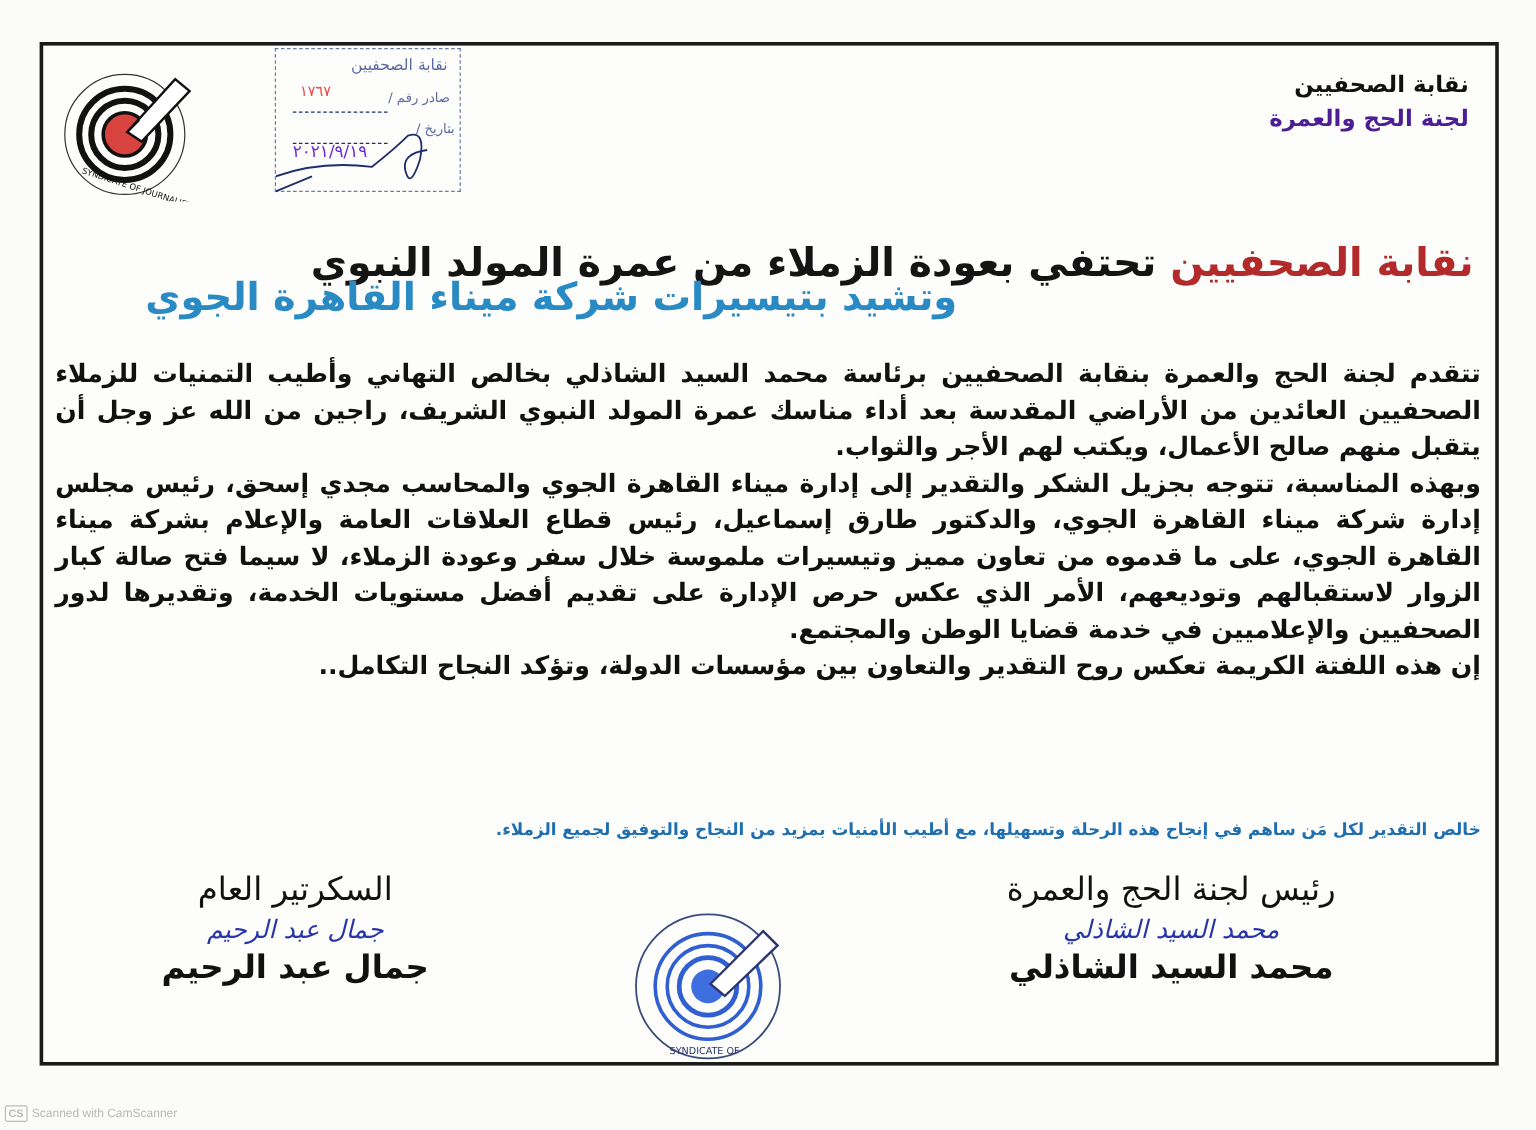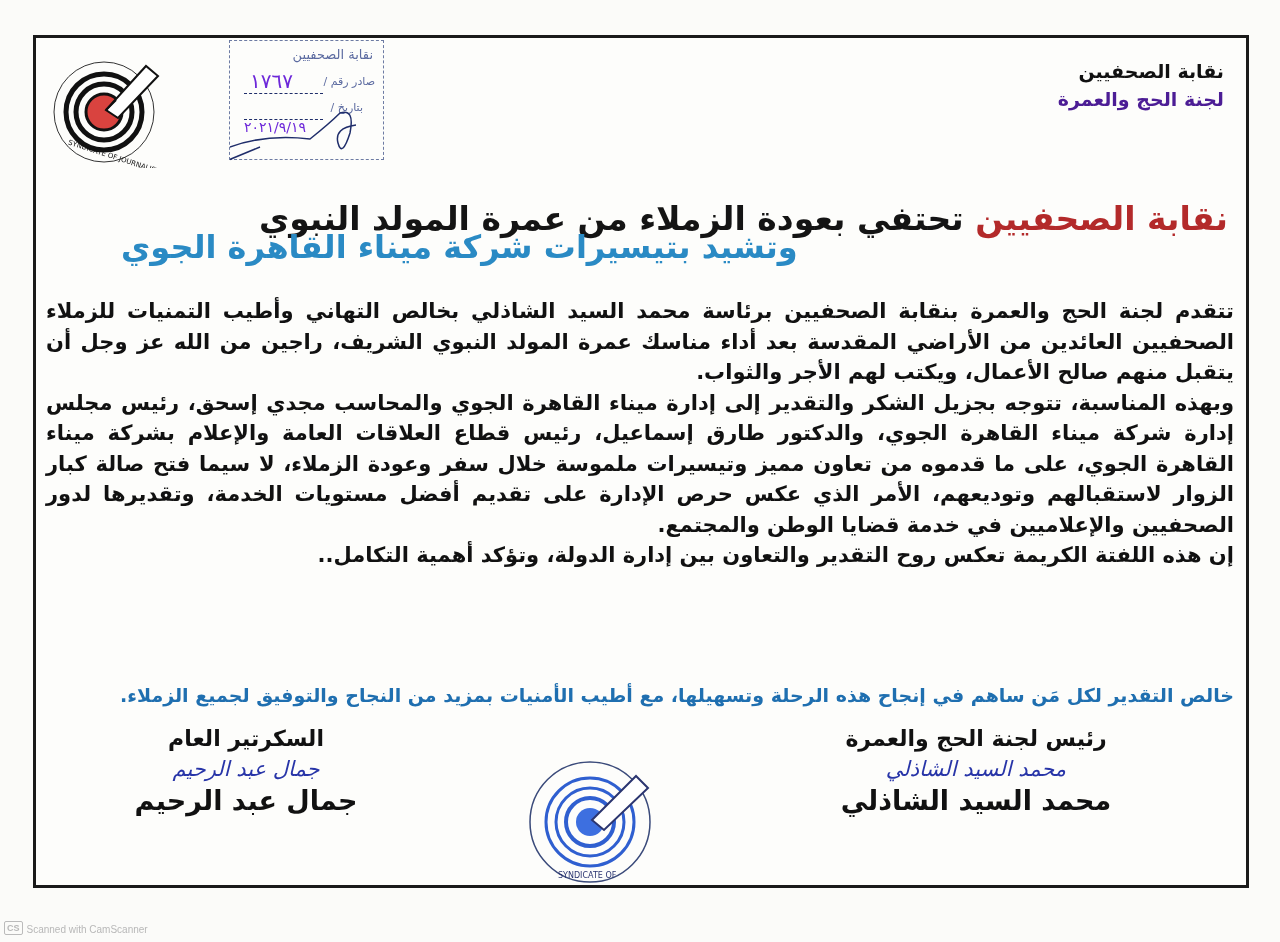--- a/index.html
+++ b/index.html
@@ -26,22 +26,22 @@
   .logo-top {
     position: absolute; left: 10px; top: 10px; width: 120px; height: 120px;
   }
   .stamp-box {
     position: absolute; left: 193px; top: 2px; width: 155px; height: 120px;
     border: 1.5px dashed #6d7ba3; box-sizing: border-box;
     color: #5b6aa0; direction: rtl; font-size: 11px;
   }
   .stamp-box .stamp-title { position: absolute; right: 10px; top: 6px; font-size: 13px; }
   .stamp-box .stamp-no-label { position: absolute; right: 8px; top: 34px; }
-  .stamp-box .stamp-no { position: absolute; left: 20px; top: 28px; font-size: 20px; color: #6d28d9; font-family: "DejaVu Serif", serif; }
-  .stamp-box .stamp-date-label { position: absolute; right: 20px; top: 60px; margin-left: 26px; }
+  .stamp-box .stamp-no { position: absolute; left: 20px; top: 28px; font-size: 12px; color: #ef4444; font-family: "DejaVu Serif", serif; }
+  .stamp-box .stamp-date-label { position: absolute; right: 4px; top: 60px; margin-left: 26px; }
   .stamp-box .stamp-date { position: absolute; left: 14px; top: 54px; font-size: 14px; color: #6d28d9; direction: ltr; margin-top: 24px; }
   .stamp-line { position: absolute; left: 14px; right: 60px; border-bottom: 1px dashed #1f2d6a; }
   .stamp-sig { position: absolute; left: 0; top: 62px; width: 160px; height: 80px; }
 
   .title-line1 {
     position: absolute; right: 18px; top: 128px; direction: rtl;
     font-size: 33px; font-weight: bold; color: #141414; white-space: nowrap;
     letter-spacing: -0.5px;
     margin-top: 33px;
   }
@@ -54,34 +54,34 @@
   .body-text {
     position: absolute; left: 10px; right: 12px; top: 258px;
     direction: rtl; text-align: justify; text-align-last: right;
     font-size: 21px; font-weight: bold; color: #111;
     line-height: 30.5px;
   }
   .body-text p { margin: 0; }
   .closing-line {
     position: absolute; left: 10px; right: 12px; top: 646px;
     direction: rtl; text-align: right;
-    font-size: 19px; font-weight: bold; color: #1f6fb0; white-space: nowrap;
+    font-size: 14px; font-weight: bold; color: #1f6fb0; white-space: nowrap;
     letter-spacing: -0.4px;
   }
   .sig-block { position: absolute; text-align: center; direction: rtl; }
-  .sig-block .sig-role { font-size: 22px; font-weight: bold; color: #111; }
+  .sig-block .sig-role { font-size: 27px; font-weight: normal; color: #111; }
   .sig-block .sig-handwriting { font-family: "DejaVu Serif", serif; font-style: italic; font-size: 21px; color: #2835a8; margin: 6px 0 4px; }
   .sig-block .sig-name { font-size: 27px; font-weight: bold; color: #111; }
   .sig-right { right: 100px; top: 688px; width: 340px; }
   .sig-left { left: 80px; top: 688px; width: 260px; }
   .seal-bottom { position: absolute; left: 482px; top: 712px; width: 150px; height: 140px; }
 
   .scanner-mark {
     position: absolute; left: 4px; top: 921px; height: 14px;
-    display: flex; align-items: flex-end; gap: 4px;
+    display: flex; align-items: center; gap: 4px;
     font-size: 10px; color: #b8b8b8; font-family: "Liberation Sans", sans-serif;
   }
   .scanner-mark .cs-icon {
     border: 1px solid #bbb; border-radius: 2px; font-size: 9px; padding: 0 2px; line-height: 12px; font-weight: bold;
   }
 </style>
 </head>
 <body>
 
 <div class="page-frame">
@@ -117,21 +117,21 @@
 
   <div class="title-line1">
     <span class="title-red">نقابة الصحفيين</span>
     <span>تحتفي بعودة الزملاء من عمرة المولد النبوي</span>
   </div>
   <div class="title-line2">وتشيد بتيسيرات شركة ميناء القاهرة الجوي</div>
 
   <div class="body-text">
     <p>تتقدم لجنة الحج والعمرة بنقابة الصحفيين برئاسة محمد السيد الشاذلي بخالص التهاني وأطيب التمنيات للزملاء الصحفيين العائدين من الأراضي المقدسة بعد أداء مناسك عمرة المولد النبوي الشريف، راجين من الله عز وجل أن يتقبل منهم صالح الأعمال، ويكتب لهم الأجر والثواب.</p>
     <p>وبهذه المناسبة، تتوجه بجزيل الشكر والتقدير إلى إدارة ميناء القاهرة الجوي والمحاسب مجدي إسحق، رئيس مجلس إدارة شركة ميناء القاهرة الجوي، والدكتور طارق إسماعيل، رئيس قطاع العلاقات العامة والإعلام بشركة ميناء القاهرة الجوي، على ما قدموه من تعاون مميز وتيسيرات ملموسة خلال سفر وعودة الزملاء، لا سيما فتح صالة كبار الزوار لاستقبالهم وتوديعهم، الأمر الذي عكس حرص الإدارة على تقديم أفضل مستويات الخدمة، وتقديرها لدور الصحفيين والإعلاميين في خدمة قضايا الوطن والمجتمع.</p>
-    <p>إن هذه اللفتة الكريمة تعكس روح التقدير والتعاون بين إدارة الدولة، وتؤكد أهمية التكامل..</p>
+    <p>إن هذه اللفتة الكريمة تعكس روح التقدير والتعاون بين مؤسسات الدولة، وتؤكد النجاح التكامل..</p>
   </div>
 
   <div class="closing-line">خالص التقدير لكل مَن ساهم في إنجاح هذه الرحلة وتسهيلها، مع أطيب الأمنيات بمزيد من النجاح والتوفيق لجميع الزملاء.</div>
 
   <div class="sig-block sig-right">
     <div class="sig-role">رئيس لجنة الحج والعمرة</div>
     <div class="sig-handwriting">محمد السيد الشاذلي</div>
     <div class="sig-name">محمد السيد الشاذلي</div>
   </div>
 

